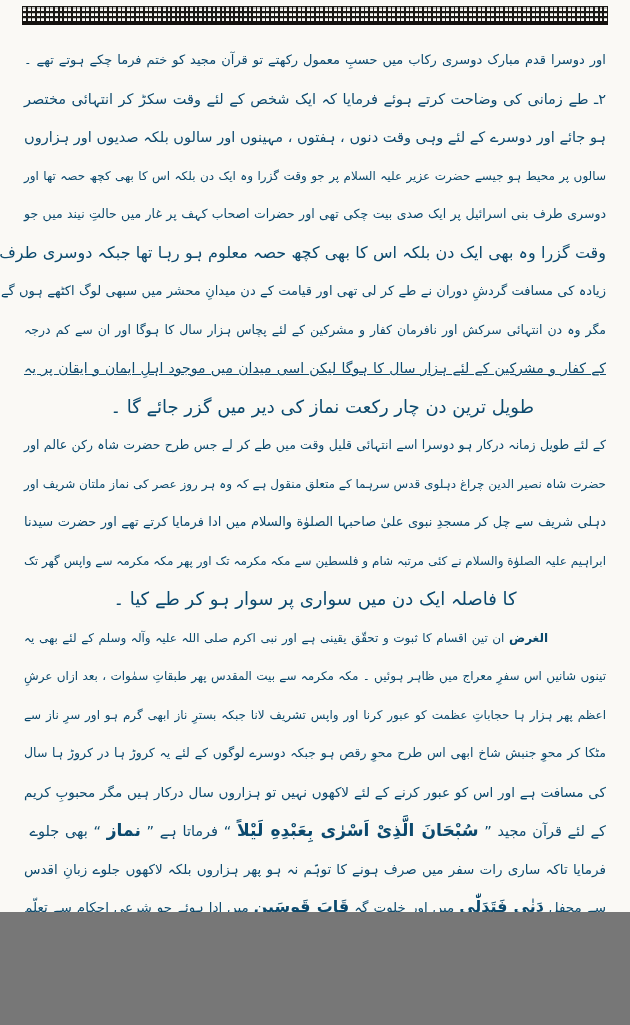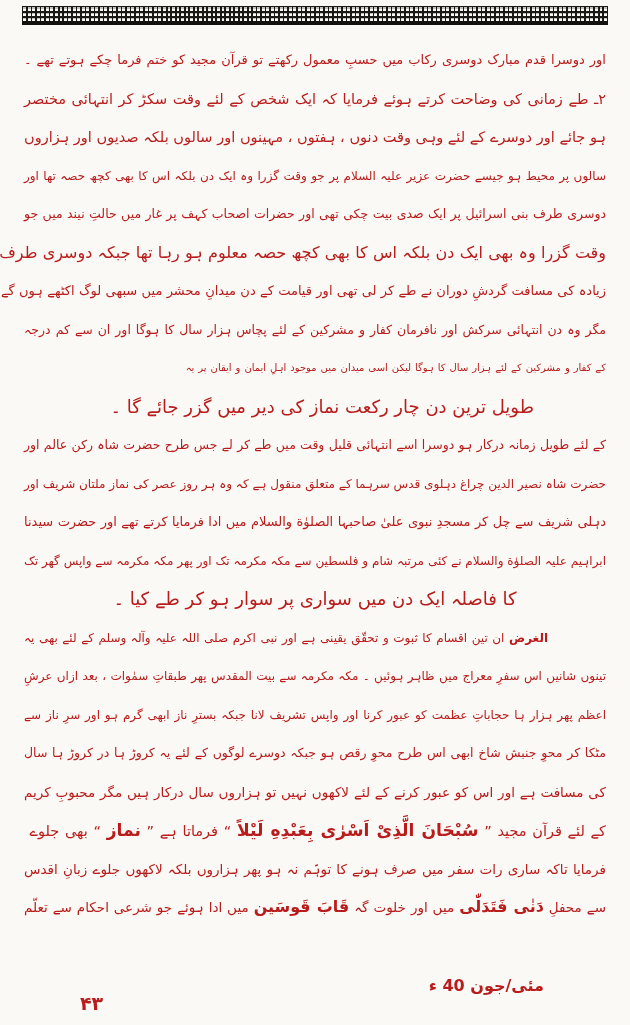--- a/index.html
+++ b/index.html
@@ -1,23 +1,23 @@
 <!DOCTYPE html>
 <html lang="ur" dir="rtl"><head>
 <meta charset="utf-8">
 <style>
   html,body{margin:0;padding:0;background:#777;}
   #page{
     position:relative;
-    width:630px;height:1025px;
+    width:630px;height:912px;
     margin:0 auto;
     background:#faf9f5;
     overflow:hidden;
     font-family:"DejaVu Sans",sans-serif;
-    color:#b91c1c;
+    color:#0c4a6e;
     direction:rtl;
   }
   
   .ornament{
     position:absolute;
     left:22px;top:6px;
     width:586px;height:15px;
     background-image:
       repeating-linear-gradient(90deg,#1b1916 0 1.5px,transparent 1.5px 4.5px),
       repeating-linear-gradient(180deg,#1b1916 0 1.5px,rgba(27,25,22,.25) 1.5px 3px,transparent 3px 5px);
@@ -64,21 +64,21 @@
 
   <div class="body-text">
     <div class="line j" style="font-size: 13px; word-spacing: 0.873355px;"><span class="t">اور دوسرا قدم مبارک دوسری رکاب میں حسبِ معمول رکھتے تو قرآن مجید کو ختم فرما چکے ہوتے تھے ۔</span></div>
     <div class="line j" style="font-size: 14.5px; word-spacing: 0.918199px;"><span class="t">۲ـ طے زمانی کی وضاحت کرتے ہوئے فرمایا کہ ایک شخص کے لئے وقت سکڑ کر انتہائی مختصر</span></div>
     <div class="line j" style="font-size: 14.5px; word-spacing: 0.0694444px;"><span class="t">ہو جائے اور دوسرے کے لئے وہی وقت دنوں ، ہفتوں ، مہینوں اور سالوں بلکہ صدیوں اور ہزاروں</span></div>
     <div class="line j" style="font-size: 12px; word-spacing: 0.603261px;"><span class="t">سالوں پر محیط ہو جیسے حضرت عزیر علیہ السلام پر جو وقت گزرا وہ ایک دن بلکہ اس کا بھی کچھ حصہ تھا اور</span></div>
     <div class="line j" style="font-size: 12.5px; word-spacing: 0.4625px;"><span class="t">دوسری طرف بنی اسرائیل پر ایک صدی بیت چکی تھی اور حضرات اصحاب کہف پر غار میں حالتِ نیند میں جو</span></div>
     <div class="line j" style="font-size: 16px; word-spacing: 0.198153px;"><span class="t">وقت گزرا وہ بھی ایک دن بلکہ اس کا بھی کچھ حصہ معلوم ہو رہا تھا جبکہ دوسری طرف تین صدیوں سے بھی</span></div>
     <div class="line j" style="font-size: 13px; word-spacing: 0.205357px;"><span class="t">زیادہ کی مسافت گردشِ دوران نے طے کر لی تھی اور قیامت کے دن میدانِ محشر میں سبھی لوگ اکٹھے ہوں گے</span></div>
     <div class="line j" style="font-size: 12.5px; word-spacing: 1.01414px;"><span class="t">مگر وہ دن انتہائی سرکش اور نافرمان کفار و مشرکین کے لئے پچاس ہزار سال کا ہوگا اور ان سے کم درجہ</span></div>
-    <div class="line j" style="font-size: 10px; word-spacing: 0.803125px;"><span class="t">کے کفار و مشرکین کے لئے ہزار سال کا ہوگا لیکن اسی میدان میں موجود اہلِ ایمان و ایقان پر یہ</span></div>
+    <div class="line j" style="font-size: 14px; word-spacing: 0.803125px; text-decoration: underline;"><span class="t">کے کفار و مشرکین کے لئے ہزار سال کا ہوگا لیکن اسی میدان میں موجود اہلِ ایمان و ایقان پر یہ</span></div>
     <div class="line endpad"><span class="t">طویل ترین دن چار رکعت نماز کی دیر میں گزر جائے گا ۔</span></div>
     <div class="line j" style="font-size: 12.5px; word-spacing: 0.299851px;"><span class="t">کے لئے طویل زمانہ درکار ہو دوسرا اسے انتہائی قلیل وقت میں طے کر لے جس طرح حضرت شاہ رکن عالم اور</span></div>
     <div class="line j" style="font-size: 12px; word-spacing: 0.0208333px;"><span class="t">حضرت شاہ نصیر الدین چراغ دہلوی قدس سرہما کے متعلق منقول ہے کہ وہ ہر روز عصر کی نماز ملتان شریف اور</span></div>
     <div class="line j" style="font-size: 13px; word-spacing: 0.27691px;"><span class="t">دہلی شریف سے چل کر مسجدِ نبوی علیٰ صاحبہا الصلوٰة والسلام میں ادا فرمایا کرتے تھے اور حضرت سیدنا</span></div>
     <div class="line j" style="font-size: 12px; word-spacing: 0.0654762px;"><span class="t">ابراہیم علیہ الصلوٰة والسلام نے کئی مرتبہ شام و فلسطین سے مکہ مکرمہ تک اور پھر مکہ مکرمہ سے واپس گھر تک</span></div>
     <div class="line center"><span class="t">کا فاصلہ ایک دن میں سواری پر سوار ہو کر طے کیا ۔</span></div>
     <div class="line j ind2" style="font-size: 12px; word-spacing: 0.735119px;"><span class="t"><span class="b">الغرض</span><span> ان تین اقسام کا ثبوت و تحقّق یقینی ہے اور نبی اکرم صلی اللہ علیہ وآلہ وسلم کے لئے بھی یہ</span></span></div>
     <div class="line j" style="font-size: 12px; word-spacing: 0.5375px;"><span class="t">تینوں شانیں اس سفرِ معراج میں ظاہر ہوئیں ۔ مکہ مکرمہ سے بیت المقدس پھر طبقاتِ سمٰوات ، بعد ازاں عرشِ</span></div>
     <div class="line j" style="font-size: 12px; word-spacing: 1.02344px;"><span class="t">اعظم پھر ہزار ہا حجاباتِ عظمت کو عبور کرنا اور واپس تشریف لانا جبکہ بسترِ ناز ابھی گرم ہو اور سرِ ناز سے</span></div>
     <div class="line j" style="font-size: 12.5px; word-spacing: 0.760653px;"><span class="t">مٹکا کر محوِ جنبش شاخ ابھی اس طرح محوِ رقص ہو جبکہ دوسرے لوگوں کے لئے یہ کروڑ ہا در کروڑ ہا سال</span></div>

